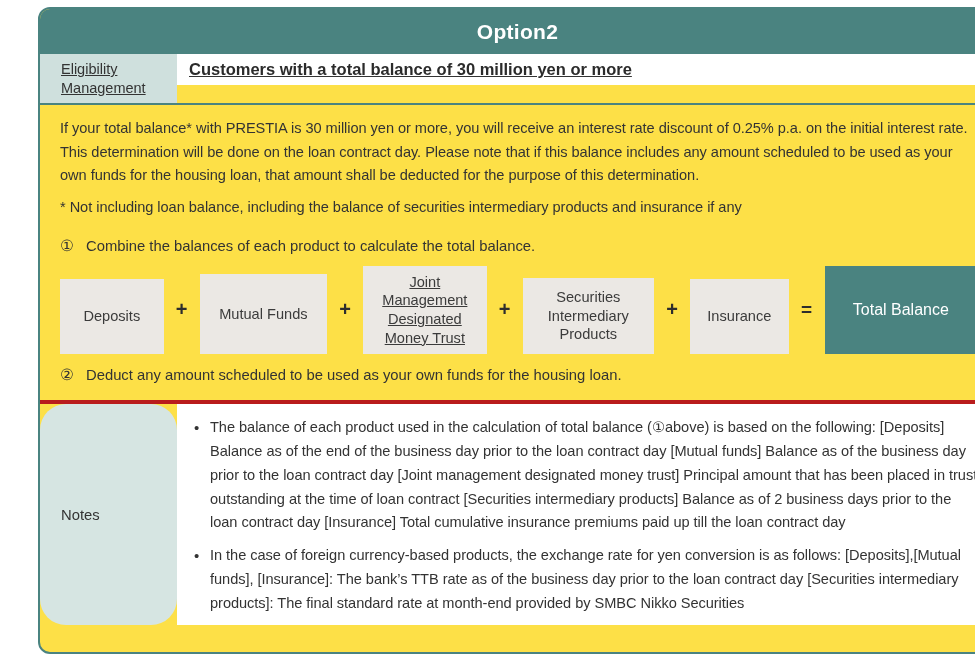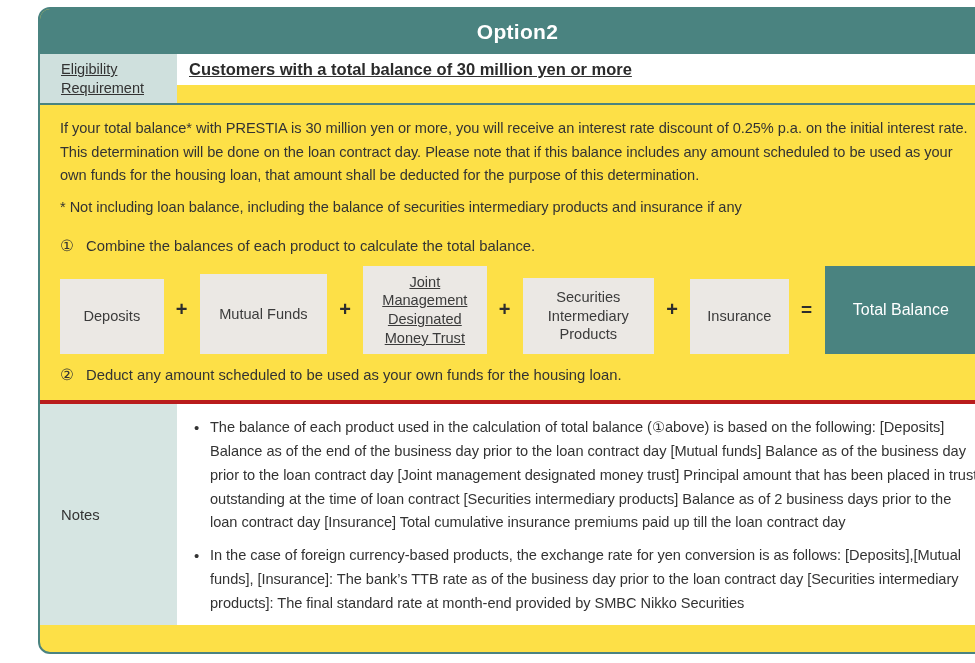--- a/index.html
+++ b/index.html
@@ -162,20 +162,21 @@
   .notes-label {
     width: 137px;
     flex: 0 0 137px;
     background: #d6e5e2;
     display: flex;
     align-items: center;
     padding-left: 21px;
     box-sizing: border-box;
     font-size: 14.8px;
     color: #333333;
+    border-radius: 26px;
   }
   .notes-body {
     flex: 1 1 auto;
     background: #ffffff;
     padding: 12px 16px 10px 14px;
     box-sizing: border-box;
   }
   ul.notes-list {
     margin: 0;
     padding: 0 0 0 19px;
@@ -205,21 +206,21 @@
 <div class="card">
 
   <div class="card-header">
     <span>Option2</span>
   </div>
 
   <div class="elig-row">
     <div class="elig-label">
       <span>
         <span>Eligibility</span><br>
-        <span>Requirement</span>
+        <span>Management</span>
       </span>
     </div>
     <div class="elig-value">Customers with a total balance of 30 million yen or more</div>
   </div>
 
   <div class="body-block">
 
     <p class="para">If your total balance* with PRESTIA is 30 million yen or more, you will receive an interest rate discount of 0.25% p.a. on the initial interest rate. This determination will be done on the loan contract day. Please note that if this balance includes any amount scheduled to be used as your own funds for the housing loan, that amount shall be deducted for the purpose of this determination.</p>
     <p class="para footnote">* Not including loan balance, including the balance of securities intermediary products and insurance if any</p>
 

